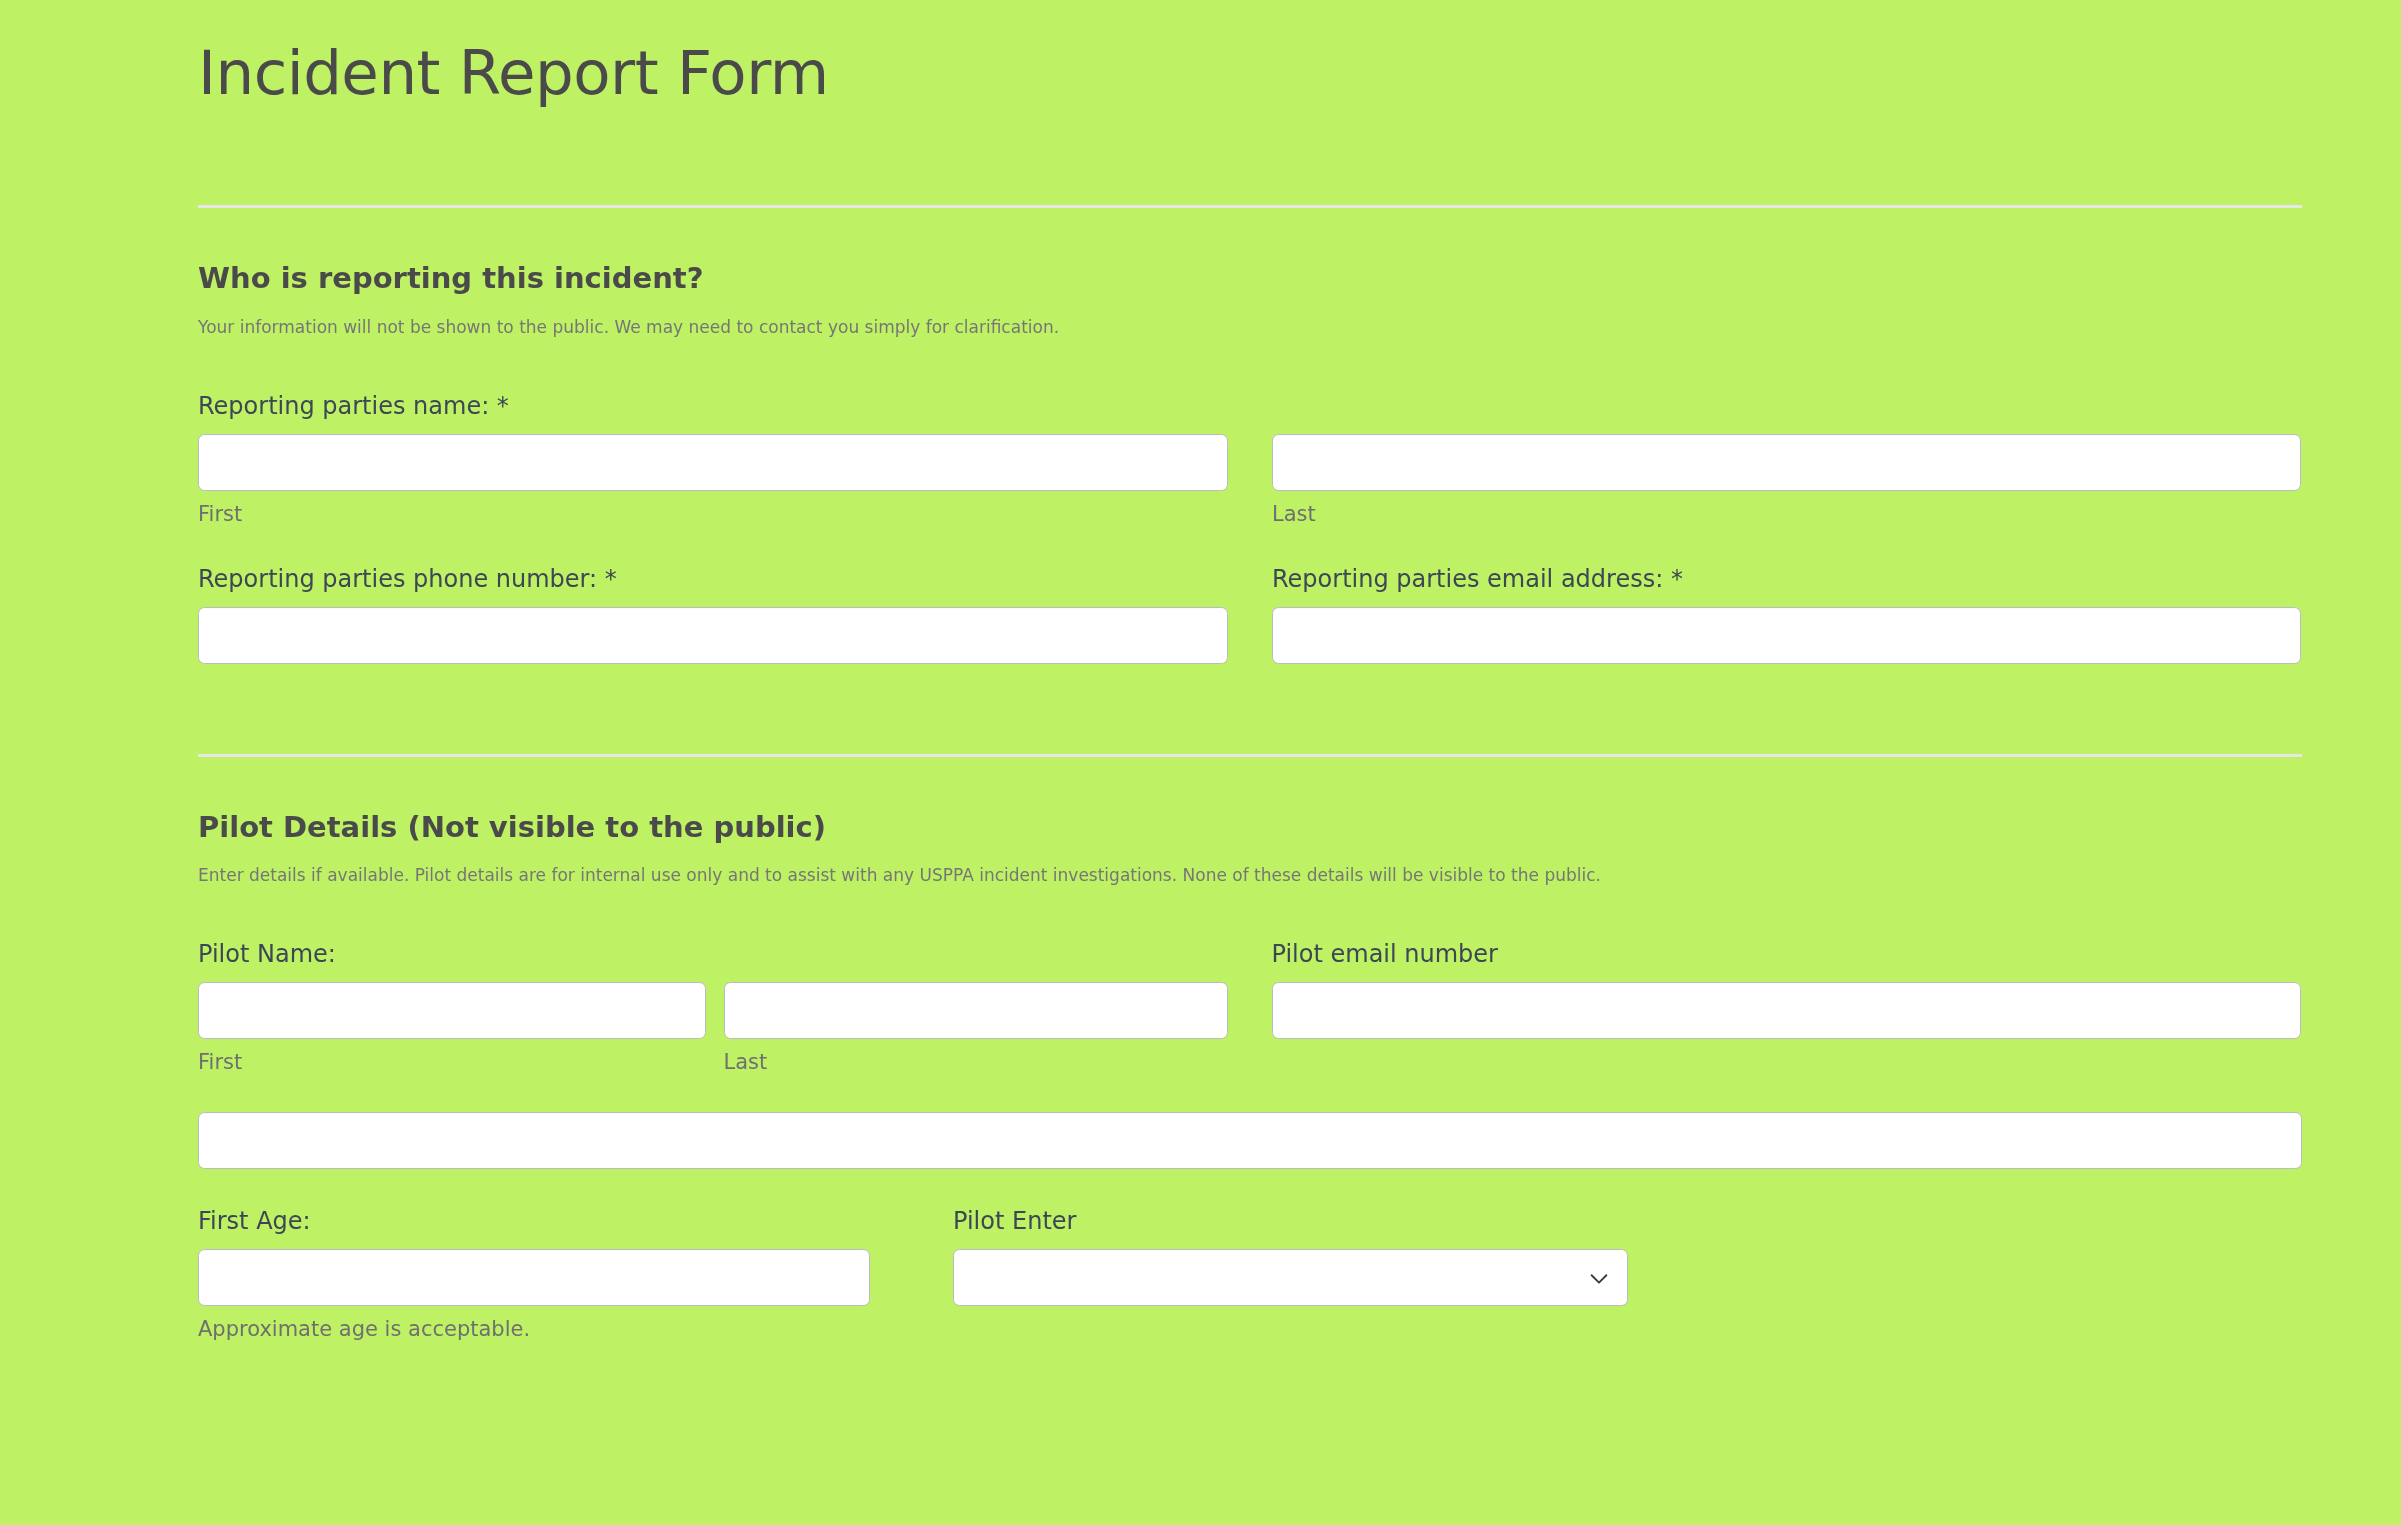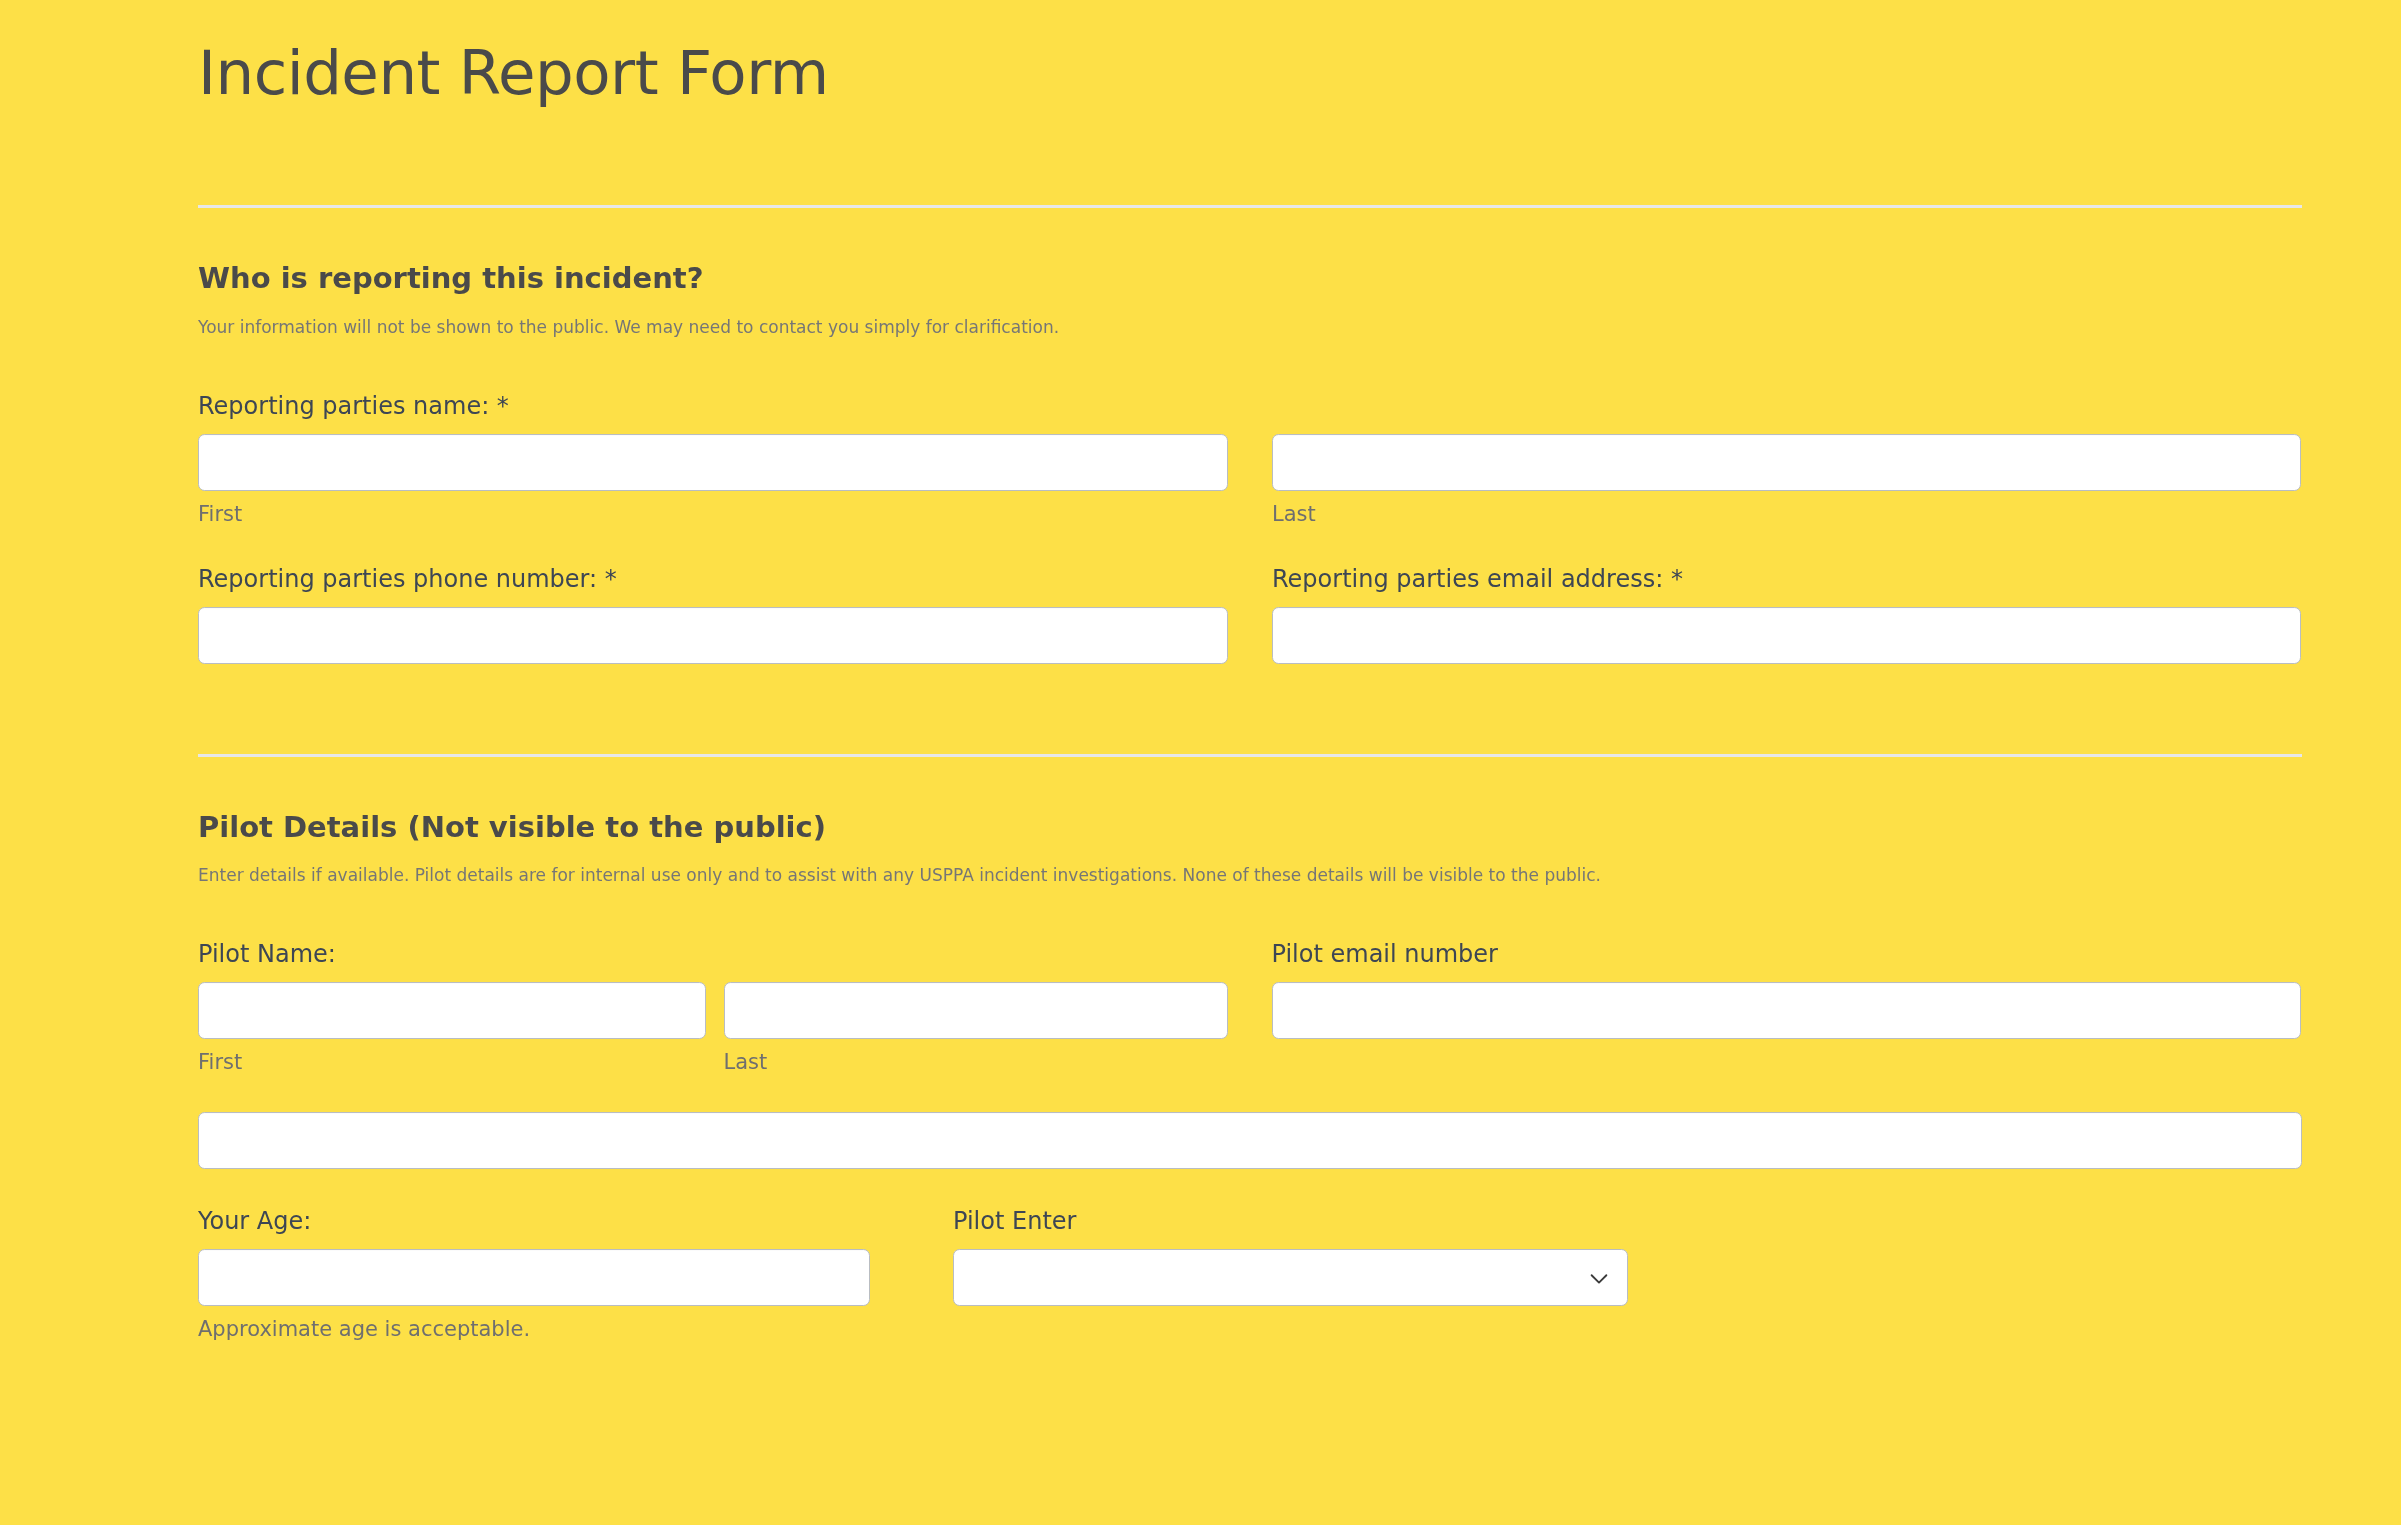--- a/index.html
+++ b/index.html
@@ -9,21 +9,21 @@
     background: #f4f4f4;
     width: 2401px;
     height: 1525px;
     overflow: hidden;
     font-family: "DejaVu Sans", "Liberation Sans", sans-serif;
   }
 
   .page {
     width: 2401px;
     min-height: 1525px;
-    background: #fde047;
+    background: #bef264;
     padding: 0;
   }
 
   .form-wrap {
     width: 2117px;
     margin: 0 0 0 198px;
   }
 
   
   .form-title {
@@ -240,21 +240,21 @@
     <div class="row">
       <div class="c-full">
         <input class="txt-input" type="text" placeholder="" style="">
       </div>
     </div>
 
     <div class="sp-40"></div>
 
     <div class="row">
       <div class="c-age">
-        <label class="field-label">Your Age:</label>
+        <label class="field-label">First Age:</label>
         <input class="txt-input" type="text" placeholder="" style="">
         <span class="sublabel">Approximate age is acceptable.</span>
       </div>
       <div class="gap-46"></div>
       <div class="gap-45"></div>
       <div class="c-gender">
         <label class="field-label">Pilot Enter</label>
         <div class="sel-wrap">
           <input class="sel-input" type="text" readonly="" value="" style="">
           <span class="chev">

